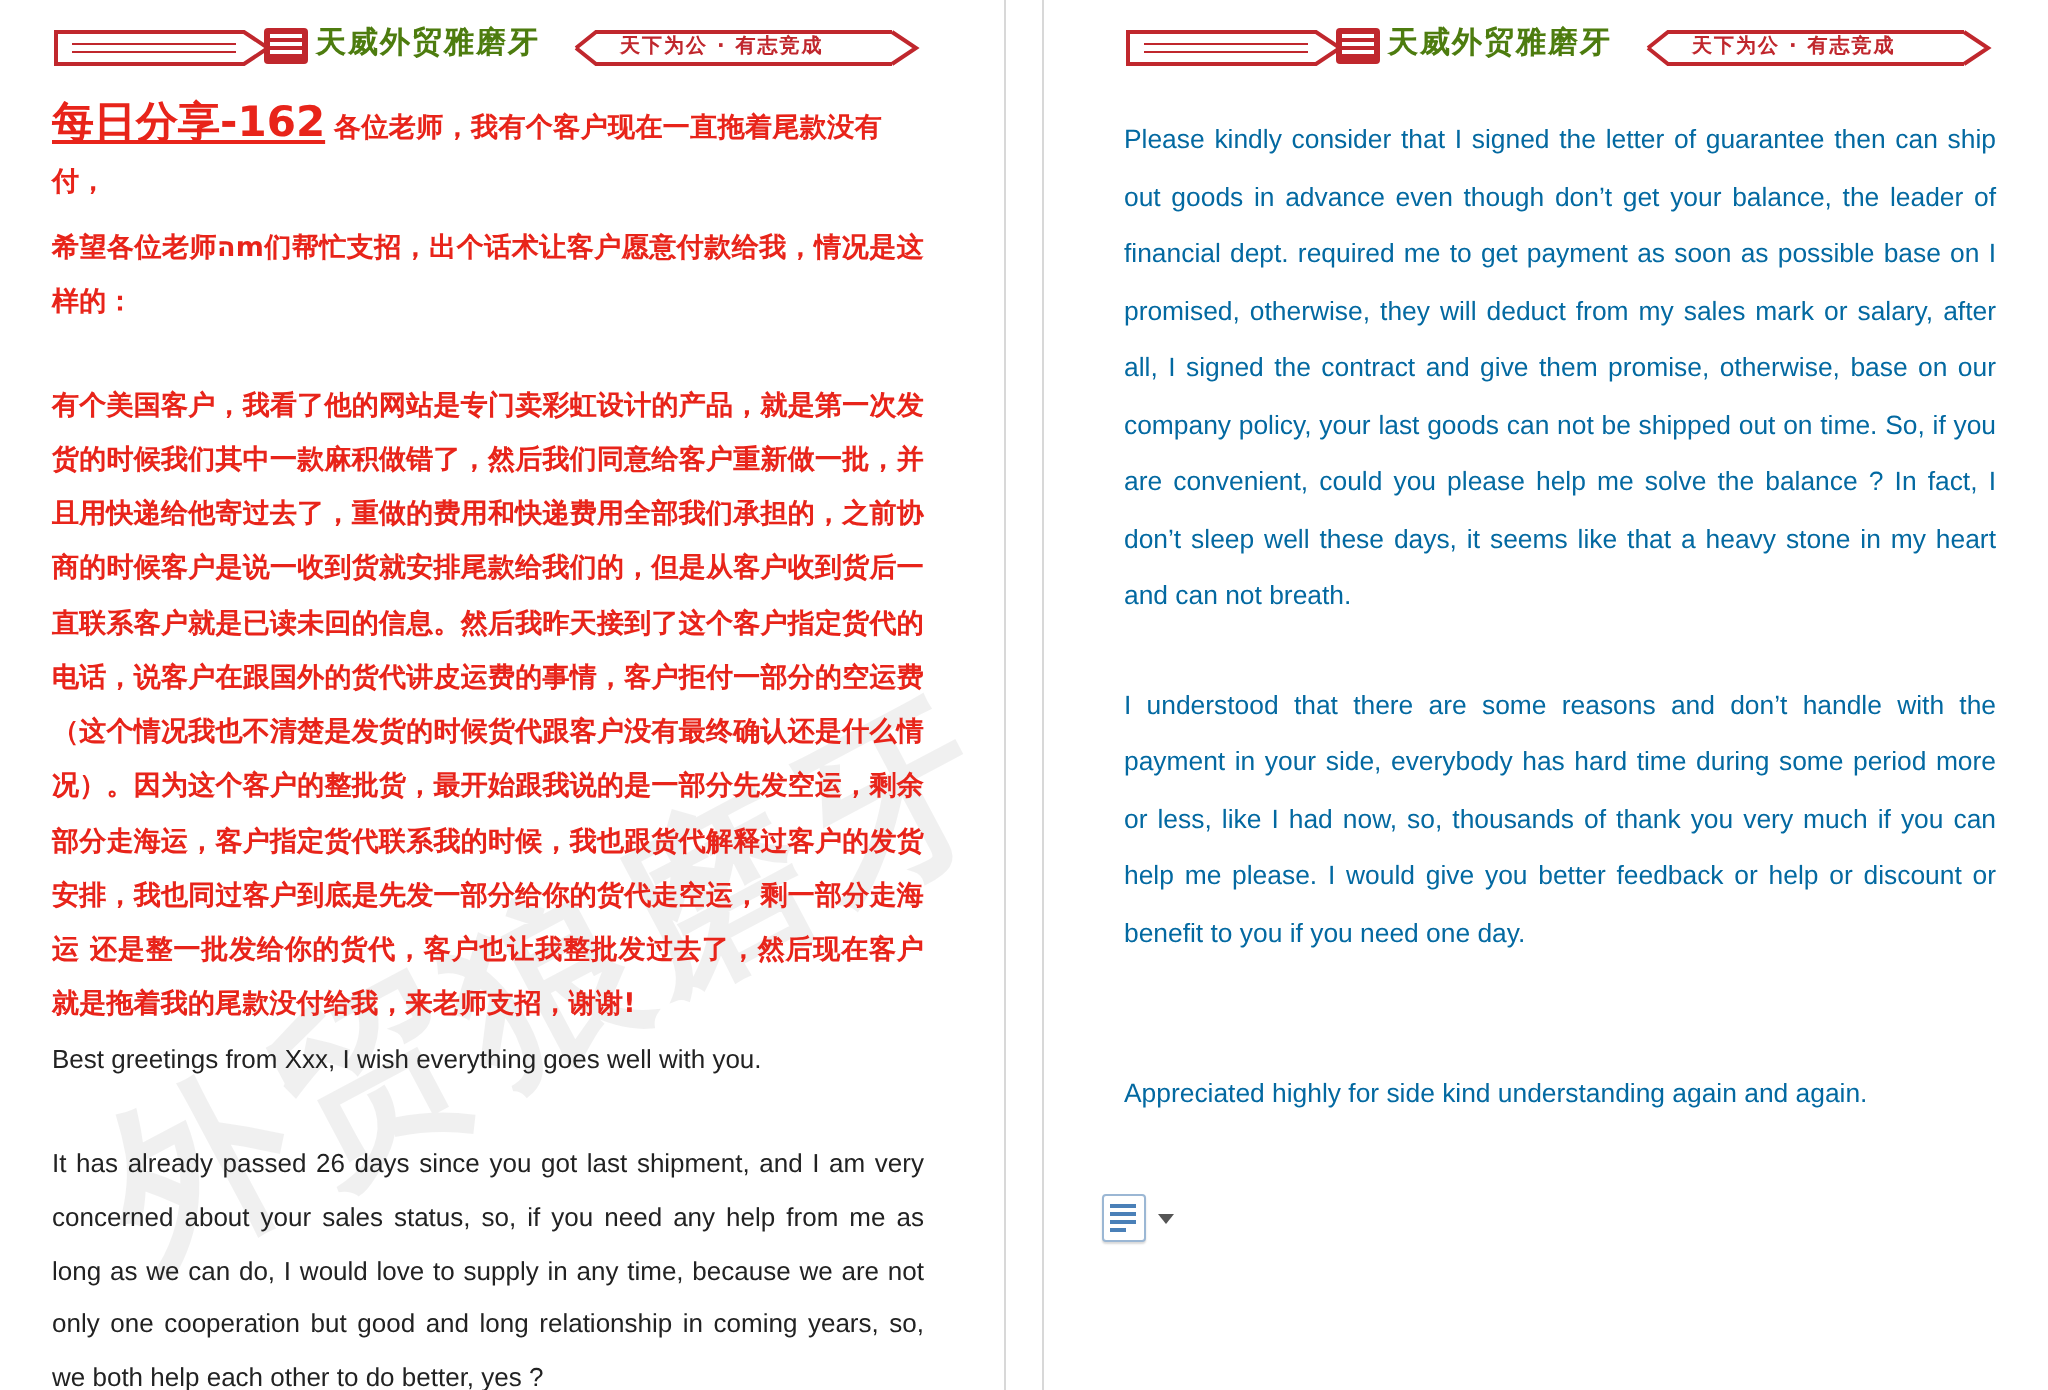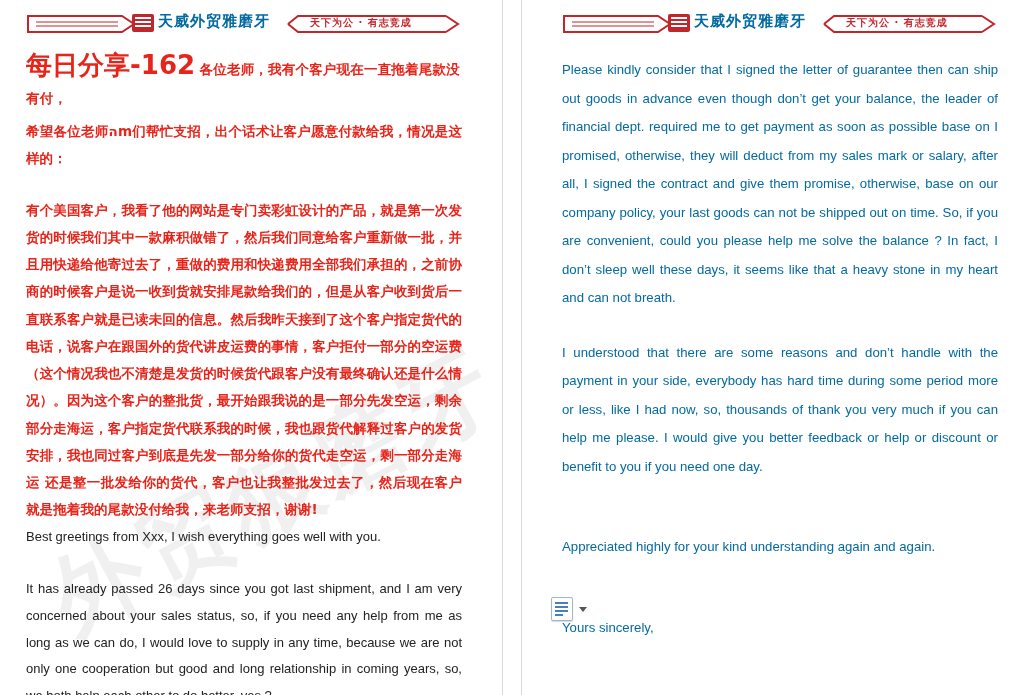--- a/index.html
+++ b/index.html
@@ -85,21 +85,21 @@
   .banner .logo-box .b1 { top: 3px; }
   .banner .logo-box .b2 { top: 7px; }
   .banner .logo-box .b3 { top: 11px; }
   .banner .brand {
     position: absolute;
     left: 132px;
     top: 4px;
     font-family: Liberation Sans, sans-serif;
     font-size: 15px;
     font-weight: bold;
-    color: #0369a1;
+    color: #4d7c0f;
     letter-spacing: 1px;
     white-space: nowrap;
   }
   .banner .slogan {
     position: absolute;
     left: 284px;
     top: 8px;
     font-family: "DejaVu Sans", sans-serif;
     font-size: 10px;
     font-weight: bold;
@@ -110,26 +110,27 @@
   }
 
   
   .doc-body {
     padding: 4px 26px 0 26px;
     position: relative;
     z-index: 2;
   }
   .title {
     font-family: "DejaVu Sans", sans-serif;
-    font-size: 26px;
+    font-size: 21px;
     font-weight: bold;
     color: #e8241a;
     line-height: 1.5;
     margin: 4px 0 0 0;
     display: inline;
+    text-decoration: underline;
   }
   .cn-red {
     color: #e8241a;
     font-family: "DejaVu Sans", sans-serif;
     font-size: 13.5px;
     line-height: 2.0;
     font-weight: bold;
     letter-spacing: 0.2px;
   }
   .cn-red-block {
@@ -285,23 +286,22 @@
       <div class="slogan">天下为公 · 有志竞成</div>
     </div>
 
     <div class="doc-body">
       <div class="right-top-pad"></div>
       <div class="en-right">
         <p>Please kindly consider that I signed the letter of guarantee then can ship out goods in advance even though don’t get your balance, the leader of financial dept. required me to get payment as soon as possible base on I promised, otherwise, they will deduct from my sales mark or salary, after all, I signed the contract and give them promise, otherwise, base on our company policy, your last goods can not be shipped out on time. So, if you are convenient, could you please help me solve the balance ? In fact, I don’t sleep well these days, it seems like that a heavy stone in my heart and can not breath.</p>
         <div class="spacer" style="height:26px;"></div>
         <p> I understood that there are some reasons and don’t handle with the payment in your side, everybody has hard time during some period more or less, like I had now, so, thousands of thank you very much if you can help me please. I would give you better feedback or help or discount or benefit to you if you need one day.</p>
         <div class="spacer" style="height:52px;"></div>
-        <p>Appreciated highly for your kind understanding again and again.</p>
+        <p>Appreciated highly for side kind understanding again and again.</p>
         <div class="spacer" style="height:52px;"></div>
-        <p>Yours sincerely,</p>
         <div class="spacer" style="height:4px;"></div>
       </div>
     </div>
   </div>
 
   <div class="paste-widget">
     <div class="doc-ico">
       <i></i>
         <i></i>
         <i></i>

